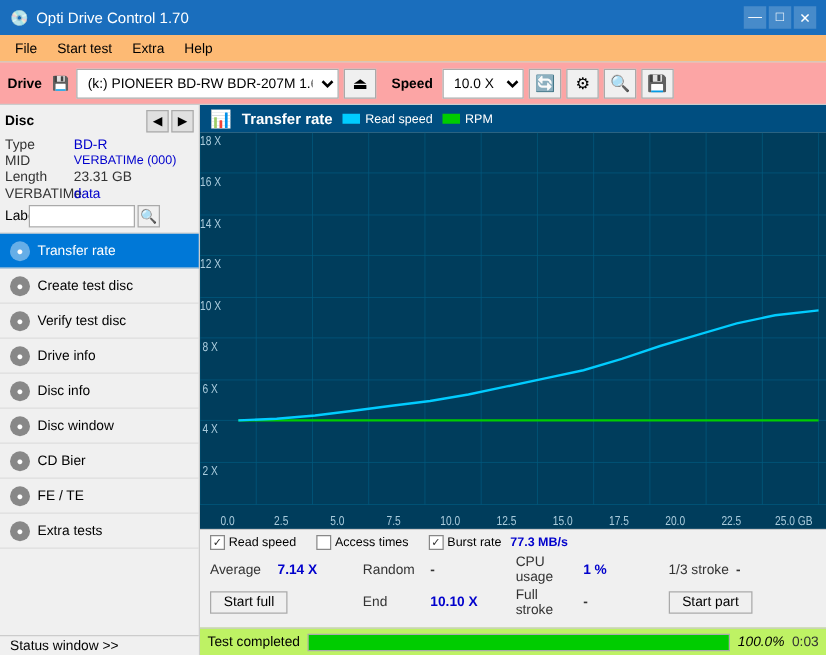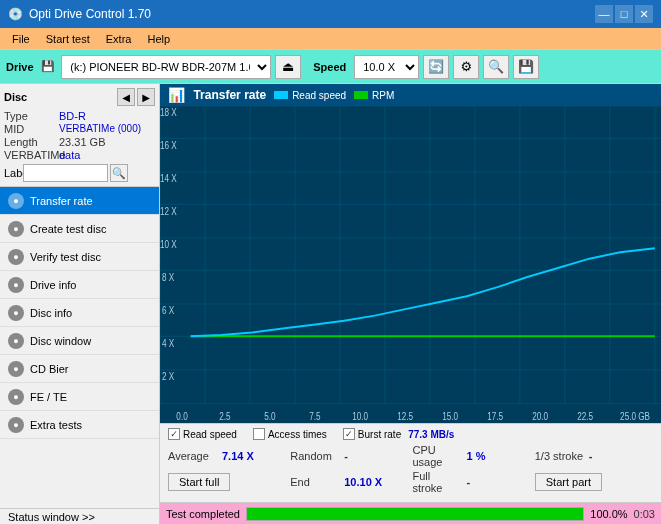--- a/index.html
+++ b/index.html
@@ -38,21 +38,21 @@
       padding: 0 4px;
     }
     .menu-item {
       padding: 2px 8px;
       cursor: pointer;
       font-size: 11px;
     }
 
     
     .toolbar {
-      background: #5eead4;
+      background: #fca5a5;
       border-bottom: 1px solid #ccc;
       height: 34px;
       display: flex;
       align-items: center;
       padding: 0 6px;
       gap: 4px;
     }
     .toolbar-label { font-size: 11px; font-weight: bold; margin-right: 4px; }
     .drive-select {
       height: 24px;
@@ -233,35 +233,35 @@
       font-size: 11px;
       white-space: nowrap;
     }
 
     
     .progress-area {
       display: flex;
       align-items: center;
       height: 22px;
       border-top: 1px solid #ccc;
-      background: #f9a8d4;
+      background: #bef264;
       padding: 0 6px;
       gap: 6px;
     }
     .progress-bar-container {
       flex: 1;
       height: 14px;
       background: #ddd;
       border: 1px solid #aaa;
     }
     .progress-bar-fill {
       height: 100%;
       background: #00cc00;
     }
-    .progress-text { font-size: 11px; }
+    .progress-text { font-size: 11px; font-style: italic; }
     .time-text { font-size: 11px; color: #333; }
 
     
     .chart-svg { width: 100%; height: 100%; }
 
     
     .mock-checkbox {
       width: 12px; height: 12px;
       border: 1px solid #888;
       background: white;

